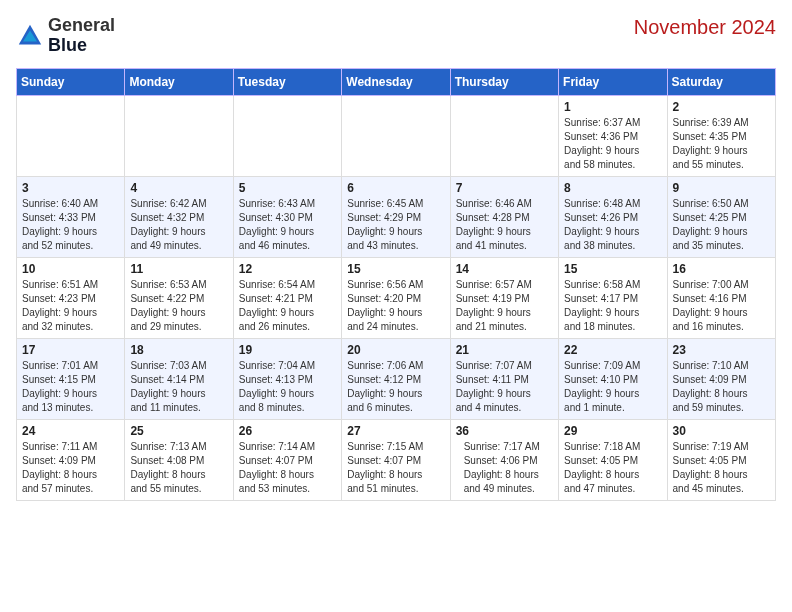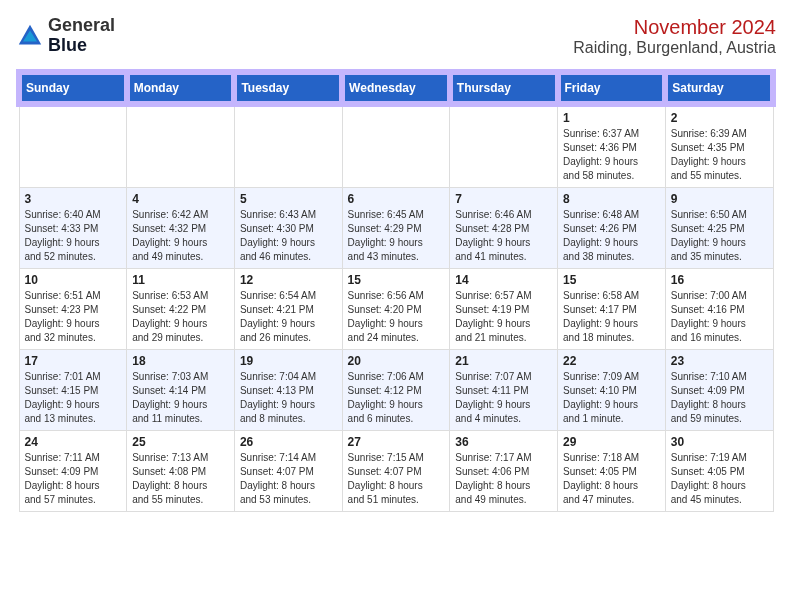--- a/index.html
+++ b/index.html
@@ -51,21 +51,21 @@
     }
     thead tr {
       background-color: #2563c7;
     }
     thead th {
       color: #fff;
       font-size: 12px;
       font-weight: bold;
       padding: 6px 4px;
       text-align: left;
-      border: 6px solid #c4b5fd;
+      border: 1px solid #c4b5fd;
     }
     tbody tr {
       background: #fff;
     }
     tbody tr:nth-child(even) {
       background: #f0f4ff;
     }
     tbody td {
       vertical-align: top;
       padding: 4px 5px;
@@ -98,21 +98,20 @@
       <polygon points="20,4 36,32 4,32" fill="#2563c7"></polygon>
       <polygon points="20,12 30,28 10,28" fill="#1a9ad7"></polygon>
     </svg>
     <div class="logo-text">
       <span class="logo-general">General</span><br>
       <span class="logo-blue">Blue</span>
     </div>
   </div>
   <div class="title-block">
     <div class="month-title">November 2024</div>
-    <div class="location">Raiding, Burgenland, Austria</div>
   </div>
 </div>
 
 <table>
   <thead>
     <tr>
     <th>Sunday</th>
         <th>Monday</th>
         <th>Tuesday</th>
         <th>Wednesday</th>
@@ -320,21 +319,21 @@
         </td>
         <td>
           <span class="day-number">27</span>
           <div class="day-info" style="white-space: pre-line;">Sunrise: 7:15 AM
 Sunset: 4:07 PM
 Daylight: 8 hours
 and 51 minutes.</div>
         </td>
         <td>
           <span class="day-number">36</span>
-          <div class="day-info" style="white-space: pre-line;">Sunrise: 7:17 AM
+          <div class="day-info" style="white-space: pre-line; margin-left: 8px;">Sunrise: 7:17 AM
 Sunset: 4:06 PM
 Daylight: 8 hours
 and 49 minutes.</div>
         </td>
         <td>
           <span class="day-number">29</span>
           <div class="day-info" style="white-space: pre-line;">Sunrise: 7:18 AM
 Sunset: 4:05 PM
 Daylight: 8 hours
 and 47 minutes.</div>

